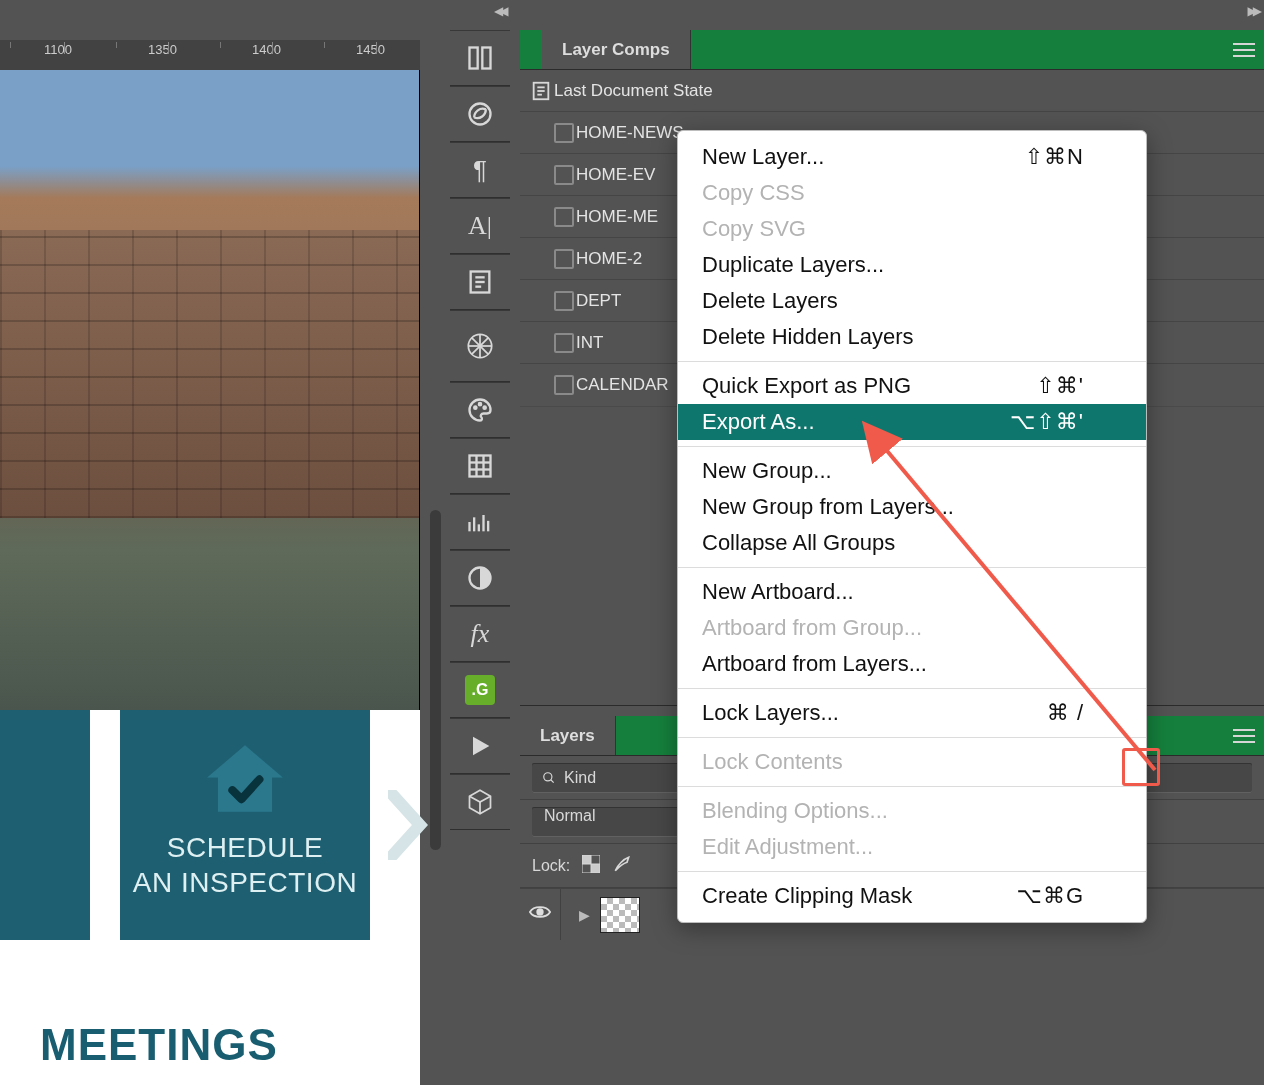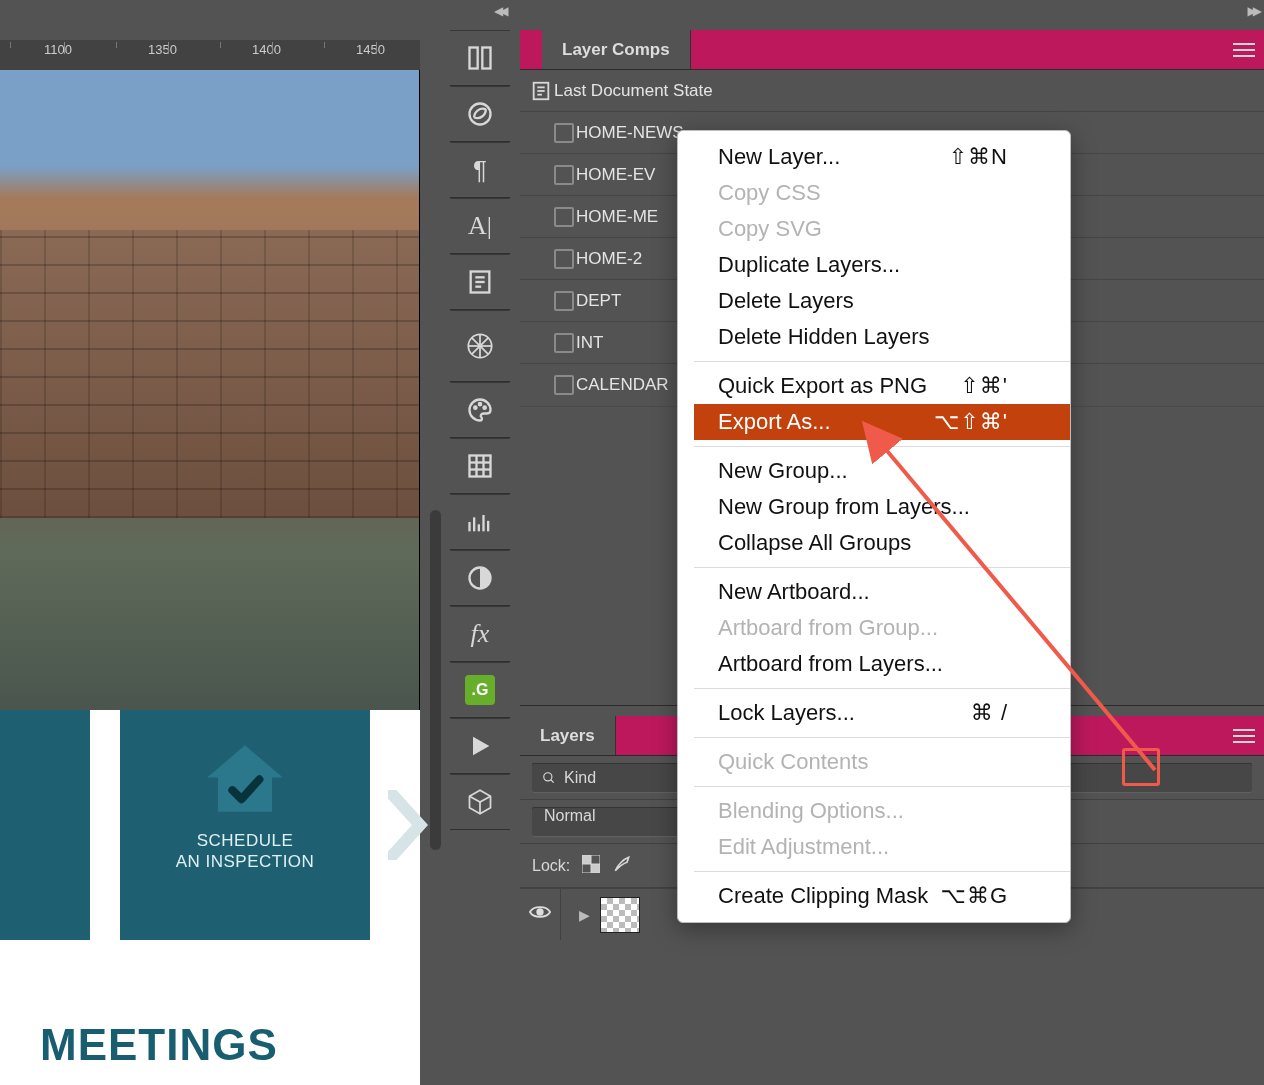--- a/index.html
+++ b/index.html
@@ -13,38 +13,38 @@
   .stick { position:absolute; top:24px; width:1px; height:6px; background:#777;}
   .canvas-img { position: absolute; top: 70px; left: 0; width: 420px; height: 640px; background: linear-gradient(#7aa0c8 0%, #7aa0c8 15%, #a47a5a 20%, #8e6f56 55%, #6d5a47 56%, #5f6a5a 75%, #4a564d 100%); border-right: 1px solid #000; }
   .wall { position: absolute; top: 25%; left: 0; right: 0; height: 45%; background:
       repeating-linear-gradient(0deg, rgba(0,0,0,.2) 0 2px, transparent 2px 28px),
       repeating-linear-gradient(90deg, rgba(0,0,0,.15) 0 2px, transparent 2px 44px),
       linear-gradient(180deg,#8a6a55,#6d4f3f);}
   .whitearea { position: absolute; top: 710px; left: 0; width: 420px; height: 380px; background: #fff; }
   .bigtile { position: absolute; top: 0; left: 120px; width: 250px; height: 230px; background: #1e6072; color: #dff0f2; text-align: center; }
   .bigtile-left { position:absolute; top:0; left:0; width:90px; height:230px; background:#1e6072;}
   .bigtile .hicon { margin: 28px auto 14px; width: 90px; height: 78px; }
-  .bigtile .lbl { font-size: 17px; letter-spacing: .5px; line-height: 1.25; font-weight: 500; }
+  .bigtile .lbl { font-size: 28px; letter-spacing: .5px; line-height: 1.25; font-weight: 500; }
   .meetings { position: absolute; bottom: 20px; left: 40px; color: #195e70; font-size: 44px; font-weight: 700; letter-spacing: 1px; }
   .chev { position: absolute; top: 80px; left: 388px; width: 50px; height: 80px; color: #cfe0e4; font-size: 70px; }
 
   
   .collapse { position:absolute; top:4px; left:494px; color:#bbb; font-size:12px; letter-spacing:-4px;}
   .expand  { position:absolute; top:4px; right:6px; color:#bbb; font-size:12px; letter-spacing:-4px;}
 
   
   .toolstrip { position: absolute; top: 30px; left: 450px; width: 60px; background: #535353; }
   .toolstrip .cell { width: 60px; height: 56px; display: flex; align-items: center; justify-content: center; color: #d8d8d8; border-top: 1px solid #383838; border-bottom: 1px solid #2f2f2f; font-size: 26px; }
   .toolstrip svg { width: 28px; height: 28px; }
   .scrollbar { position:absolute; left:430px; top:510px; width:11px; height:340px; background:#3b3b3b; border-radius:6px;}
   .gbadge { width:30px; height:30px; background:#67af2b; color:#fff; border-radius:4px; font-size:16px; font-weight:700; display:flex;align-items:center;justify-content:center;}
 
   
   .panelcol { position: absolute; top: 30px; left: 520px; right: 0; bottom: 0; background: #535353;}
-  .panehead { height: 40px; display:flex; align-items: stretch; background:#be185d; border-bottom:1px solid #2b2b2b; color:#ddd;}
+  .panehead { height: 40px; display:flex; align-items: stretch; background:#15803d; border-bottom:1px solid #2b2b2b; color:#ddd;}
   .panehead .tab { padding: 0 20px; display:flex; align-items:center; font-size:17px; font-weight:600; border-right:1px solid #323232;}
   .panehead .tab.active { background:#535353; }
   .panehead .flyspace { flex:1; }
   .panehead .burger { width:40px; display:flex; align-items:center; justify-content:center; }
   .burger svg line { stroke:#d6d6d6; stroke-width:2;}
   .lclist { font-size:17px; color:#e4e4e4; }
   .lclist .row { height:42px; display:flex; align-items:center; padding-left:10px; border-bottom:1px solid #454545; gap:2px;}
   .lclist .row.noline { border-bottom:none;}
   .docicon { width:22px; height:22px; }
   .cb { width:20px; height:20px; border:2px solid #8a8a8a; border-radius:2px; flex:none;}
@@ -57,24 +57,24 @@
   .kindpill { flex:1; height:30px; background:#474747; border-radius:2px; display:flex; align-items:center; padding:0 10px; gap:8px; box-shadow: inset 0 1px 0 #333, inset 0 -1px 0 #616161;}
   .blendpill { width:150px; height:30px; background:#474747; border-radius:2px; display:flex; padding:0 12px; gap:8px; box-shadow: inset 0 1px 0 #333, inset 0 -1px 0 #616161;}
   .locklabel { font-size:16px;}
   .layerrow .eye { width:40px; text-align:center; font-size:18px;}
   .layerrow { display:flex; align-items:center; height:52px; border-top:1px solid #434343; }
   .layerrow .sep { width:1px; height:100%; background:#414141; margin-right:18px;}
   .layerrow .expander { color:#bbb; font-size:14px; margin-right:10px;}
   .thumb { width:40px; height:36px; background: repeating-conic-gradient(#bbb 0 25%, #fff 0 50%) 0 0/12px 12px; border:1px solid #222; margin-right:12px;}
 
   
-  .ctxmenu { position:absolute; top:130px; left:677px; width:394px; background:#fff; border:1px solid #bdbdbd; border-radius:6px; box-shadow:0 6px 24px rgba(0,0,0,.35); font-size:22px; color:#111; padding-bottom:8px;padding-left:16px;}
+  .ctxmenu { position:absolute; top:130px; left:677px; width:470px; background:#fff; border:1px solid #bdbdbd; border-radius:6px; box-shadow:0 6px 24px rgba(0,0,0,.35); font-size:22px; color:#111; padding-bottom:8px;}
   .ctxmenu .mi { height:36px; padding:0 62px 0 24px; display:flex; align-items:center; justify-content:space-between;}
   .ctxmenu .mi.disabled { color:#b3b3b3;}
-  .ctxmenu .mi.sel { background:#c2410c; color:#fff;}
+  .ctxmenu .mi.sel { background:#0f766e; color:#fff;}
   .ctxmenu hr { border:none; border-top:1px solid #dcdcdc; margin:6px 0;}
   .shortcut { font-family: -apple-system, Arial; letter-spacing:1px; color: inherit;}
   .ctxmenu .topgap { height:8px; }
 
   
   .arrow { position:absolute; pointer-events:none; }
 
   .red-highlight { position:absolute; width:38px; height:38px; border:3px solid #f05a4a; border-radius:3px; }
   
 </style>
@@ -372,21 +372,21 @@
     <div class="mi">
       <span>Artboard from Layers...</span>
     </div>
     <hr>
     <div class="mi">
       <span>Lock Layers...</span>
       <span class="shortcut">⌘ /</span>
     </div>
     <hr>
     <div class="mi disabled">
-      <span>Quick Contents</span>
+      <span>Lock Contents</span>
     </div>
     <hr>
     <div class="mi disabled">
       <span>Blending Options...</span>
     </div>
     <div class="mi disabled">
       <span>Edit Adjustment...</span>
     </div>
     <hr>
     <div class="mi">

